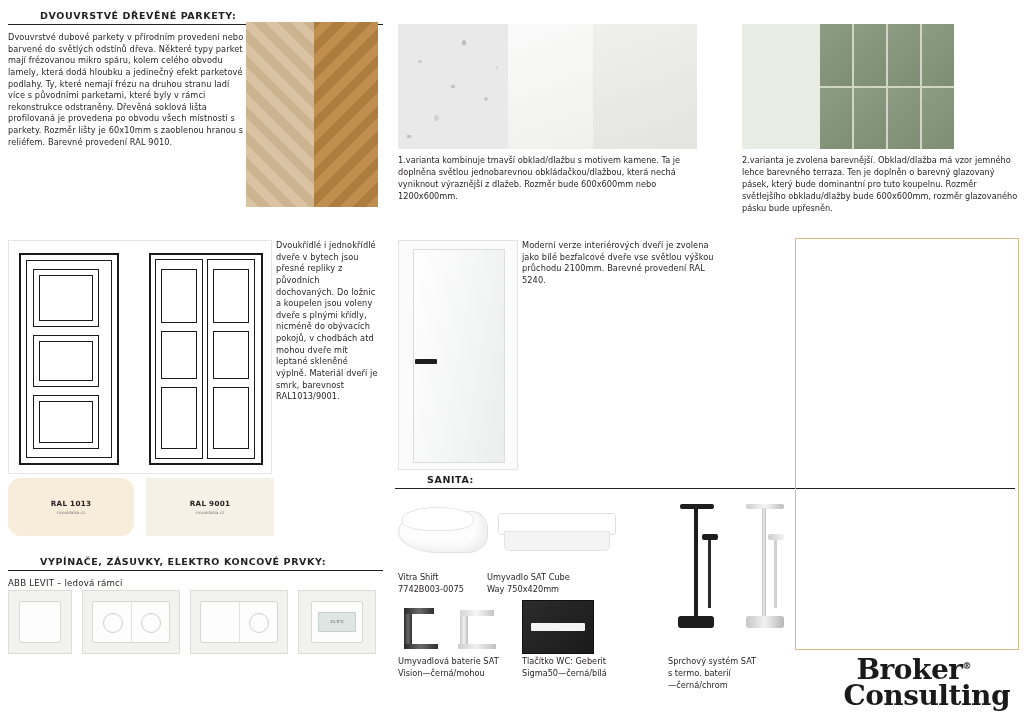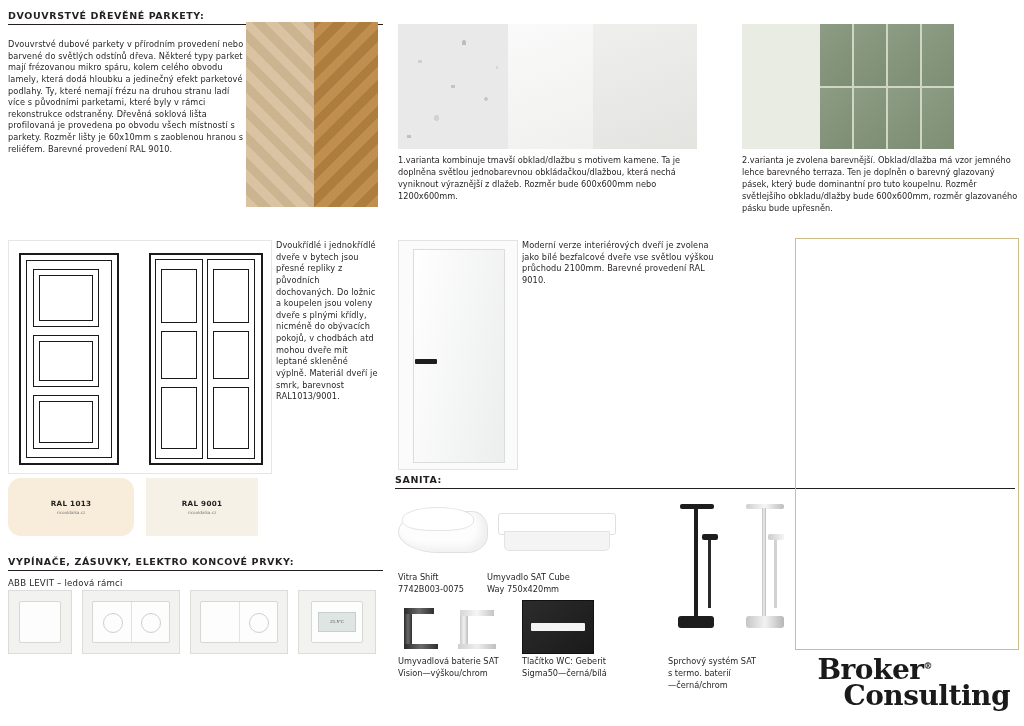--- a/index.html
+++ b/index.html
@@ -8,32 +8,33 @@
     font-family:"DejaVu Sans", sans-serif;
     color:#231f20;
     position:relative;
     overflow:hidden;
   }
   .sheet{position:absolute;inset:0;background:#fff;}
   
   .sec-title{
     font-size:9.5px;letter-spacing:.6px;font-weight:700;color:#231f20;
     text-transform:uppercase;
+    margin-left:32px;
   }
   .rule{height:1px;background:#231f20;width:100%;}
   .body-txt{
     font-size:8.2px;line-height:1.42;color:#231f20;letter-spacing:.1px;
   }
   .cap{
     font-size:8.2px;line-height:1.45;color:#231f20;
   }
   
   #parquet-section{position:absolute;left:8px;top:10px;width:375px;}
   #parquet-section .rule{margin-top:3px;}
-  #parquet-body{margin-top:14px;width:236px;float:left;}
+  #parquet-body{margin-top:7px;width:236px;float:left;}
   #parquet-swatches{position:absolute;left:246px;top:22px;width:132px;height:185px;}
   .parq-img{position:absolute;top:0;height:185px;}
   .parq-light{left:0;width:68px;
     background:
       repeating-linear-gradient(45deg,#d9c3a3 0 9px,#cdb490 9px 18px),
       repeating-linear-gradient(-45deg,rgba(255,255,255,.25) 0 9px,rgba(0,0,0,.04) 9px 18px);
   }
   .parq-dark{left:68px;width:64px;
     background:
       repeating-linear-gradient(-45deg,#c08e4e 0 9px,#ad7c3f 9px 18px),
@@ -104,21 +105,21 @@
   #faucet{position:absolute;left:398px;top:600px;width:118px;height:52px;}
   .fc{position:absolute;background:linear-gradient(90deg,#2a2a2a,#6a6a6a,#2f2f2f);}
   #tlacitko{position:absolute;left:522px;top:600px;width:70px;height:52px;background:linear-gradient(135deg,#2c2c2c,#1a1a1a);border:1px solid #111;}
   #tlacitko .bar{position:absolute;left:8px;top:22px;width:54px;height:8px;background:#f4f4f4;border-radius:1px;}
   #cap-faucet{position:absolute;left:398px;top:656px;width:118px;}
   #cap-tlacitko{position:absolute;left:522px;top:656px;width:135px;}
   #shower{position:absolute;left:672px;top:498px;width:120px;height:155px;}
   #cap-shower{position:absolute;left:668px;top:656px;width:110px;}
   
   #logo{position:absolute;right:14px;bottom:16px;text-align:left;font-family:"DejaVu Serif", serif;color:#1a1a1a;}
-  #logo .l1{font-size:28px;font-weight:700;letter-spacing:-.5px;line-height:.95;}
+  #logo .l1{font-size:28px;font-weight:700;letter-spacing:-.5px;line-height:.95;text-align:center;}
   #logo .l2{font-size:28px;font-weight:700;letter-spacing:-.5px;line-height:.95;margin-left:26px;text-align:center;}
   #logo .reg{font-size:9px;vertical-align:super;}
   
   #right-frame{position:absolute;left:795px;top:238px;width:222px;height:410px;border:1px solid #cdbe88;}
 </style>
 </head>
 <body>
 
 <div class="sheet">
 
@@ -155,21 +156,21 @@
       <div class="frame2" style="left:62px;top:132px;width:34px;height:60px;"></div>
     </div>
   </div>
   <div id="hist-text" class="body-txt">Dvoukřídlé i jednokřídlé dveře v bytech jsou přesné repliky z původních dochovaných. Do ložnic a koupelen jsou voleny dveře s plnými křídly, nicméně do obývacích pokojů, v chodbách atd mohou dveře mít leptané skleněné výplně. Materiál dveří je smrk, barevnost RAL1013/9001.</div>
 
   <div id="ral-row">
     <div class="ral" style="left:0;width:126px;background:#f7edda;border-radius:13px;">
       <div class="nm">RAL 1013</div>
       <div class="sub">ricooldalsa.cz</div>
     </div>
-    <div class="ral" style="left:138px;width:112px;background:#f5f1e6;">
+    <div class="ral" style="left:138px;width:128px;background:#f5f1e6;">
       <div class="nm">RAL 9001</div>
       <div class="sub">ricooldalsa.cz</div>
     </div>
   </div>
 
   <div id="switch-section">
     <div class="sec-title">VYPÍNAČE, ZÁSUVKY, ELEKTRO KONCOVÉ PRVKY:</div>
     <div class="rule"></div>
     <div id="switch-brand">ABB LEVIT – ledová rámci</div>
   </div>
@@ -221,21 +222,21 @@
         <i></i>
         <i></i>
     </div>
   </div>
   <div id="tiles-cap2" class="cap">2.varianta je zvolena barevnější. Obklad/dlažba má vzor jemného lehce barevného terraza. Ten je doplněn o barevný glazovaný pásek, který bude dominantní pro tuto koupelnu. Rozměr světlejšího obkladu/dlažby bude 600x600mm, rozměr glazovaného pásku bude upřesněn.</div>
 
   <div id="mod-door">
     <div class="leaf"></div>
     <div class="handle"></div>
   </div>
-  <div id="mod-text" class="body-txt">Moderní verze interiérových dveří je zvolena jako bílé bezfalcové dveře vse světlou výškou průchodu 2100mm. Barevné provedení RAL 9010.</div>
+  <div id="mod-text" class="body-txt">Moderní verze interiérových dveří je zvolena jako bílé bezfalcové dveře vse světlou výškou průchodu 2100mm. Barevné provedení RAL 5240.</div>
 
   <div id="sanita-section">
     <div class="sec-title">SANITA:</div>
     <div class="rule"></div>
   </div>
 
   <div id="wc">
     <div class="bowl"></div>
       <div class="seat"></div>
   </div>
@@ -253,21 +254,21 @@
     <div class="fc" style="left:6px;top:8px;width:30px;height:6px;"></div>
     <div class="fc" style="left:6px;top:44px;width:34px;height:5px;"></div>
     <div class="fc" style="left:62px;top:10px;width:8px;height:36px;background:linear-gradient(90deg,#c9c9c9,#f2f2f2,#bdbdbd);"></div>
     <div class="fc" style="left:62px;top:10px;width:34px;height:6px;background:linear-gradient(90deg,#d6d6d6,#f6f6f6,#c4c4c4);"></div>
     <div class="fc" style="left:60px;top:44px;width:38px;height:5px;background:linear-gradient(90deg,#d0d0d0,#eee,#c0c0c0);"></div>
   </div>
   <div id="tlacitko">
       <div class="bar"></div>
     </div>
   <div id="cap-faucet" class="cap" style="white-space:pre-line;">Umyvadlová baterie SAT
-Vision—výškou/chrom</div>
+Vision—černá/mohou</div>
   <div id="cap-tlacitko" class="cap" style="white-space:pre-line;">Tlačítko WC: Geberit
 Sigma50—černá/bílá</div>
 
   <div id="shower">
 
     <div style="position:absolute;left:8px;top:6px;width:34px;height:5px;background:#1d1d1d;border-radius:2px;"></div>
     <div style="position:absolute;left:22px;top:10px;width:4px;height:108px;background:#1d1d1d;"></div>
     <div style="position:absolute;left:6px;top:118px;width:36px;height:12px;background:#1d1d1d;border-radius:3px;"></div>
     <div style="position:absolute;left:36px;top:40px;width:3px;height:70px;background:#2a2a2a;"></div>
     <div style="position:absolute;left:30px;top:36px;width:16px;height:6px;background:#1d1d1d;border-radius:2px;"></div>

